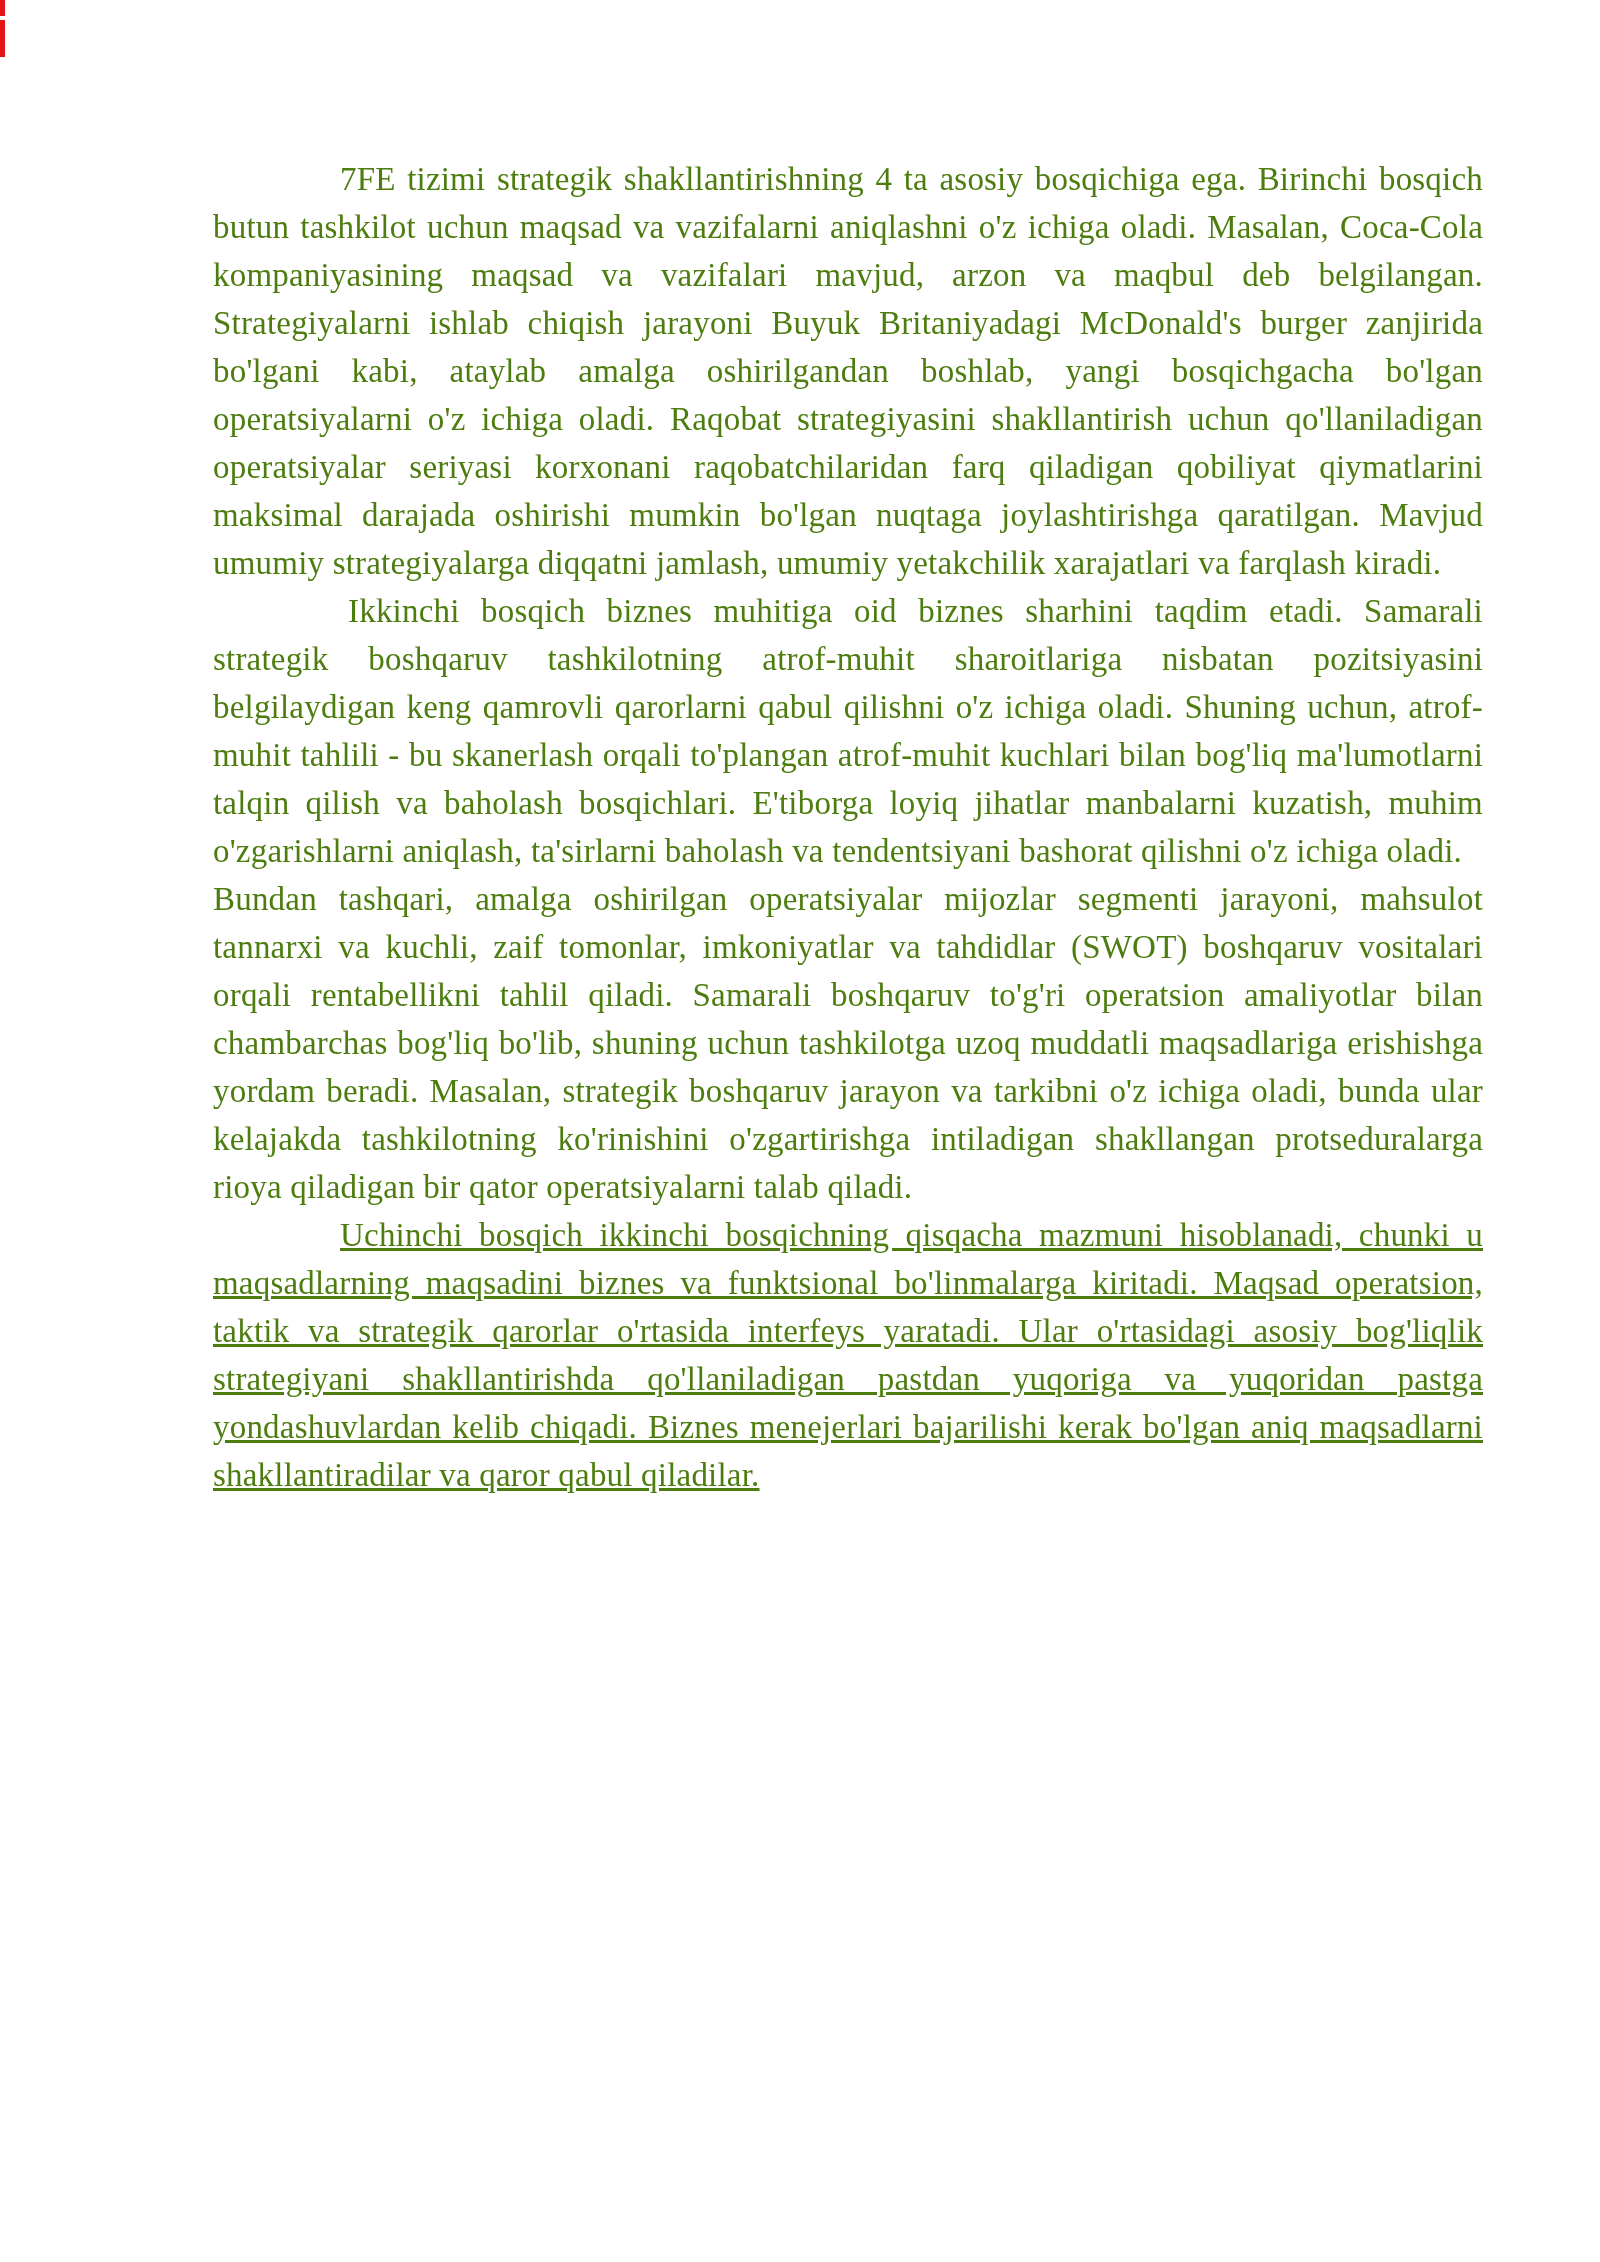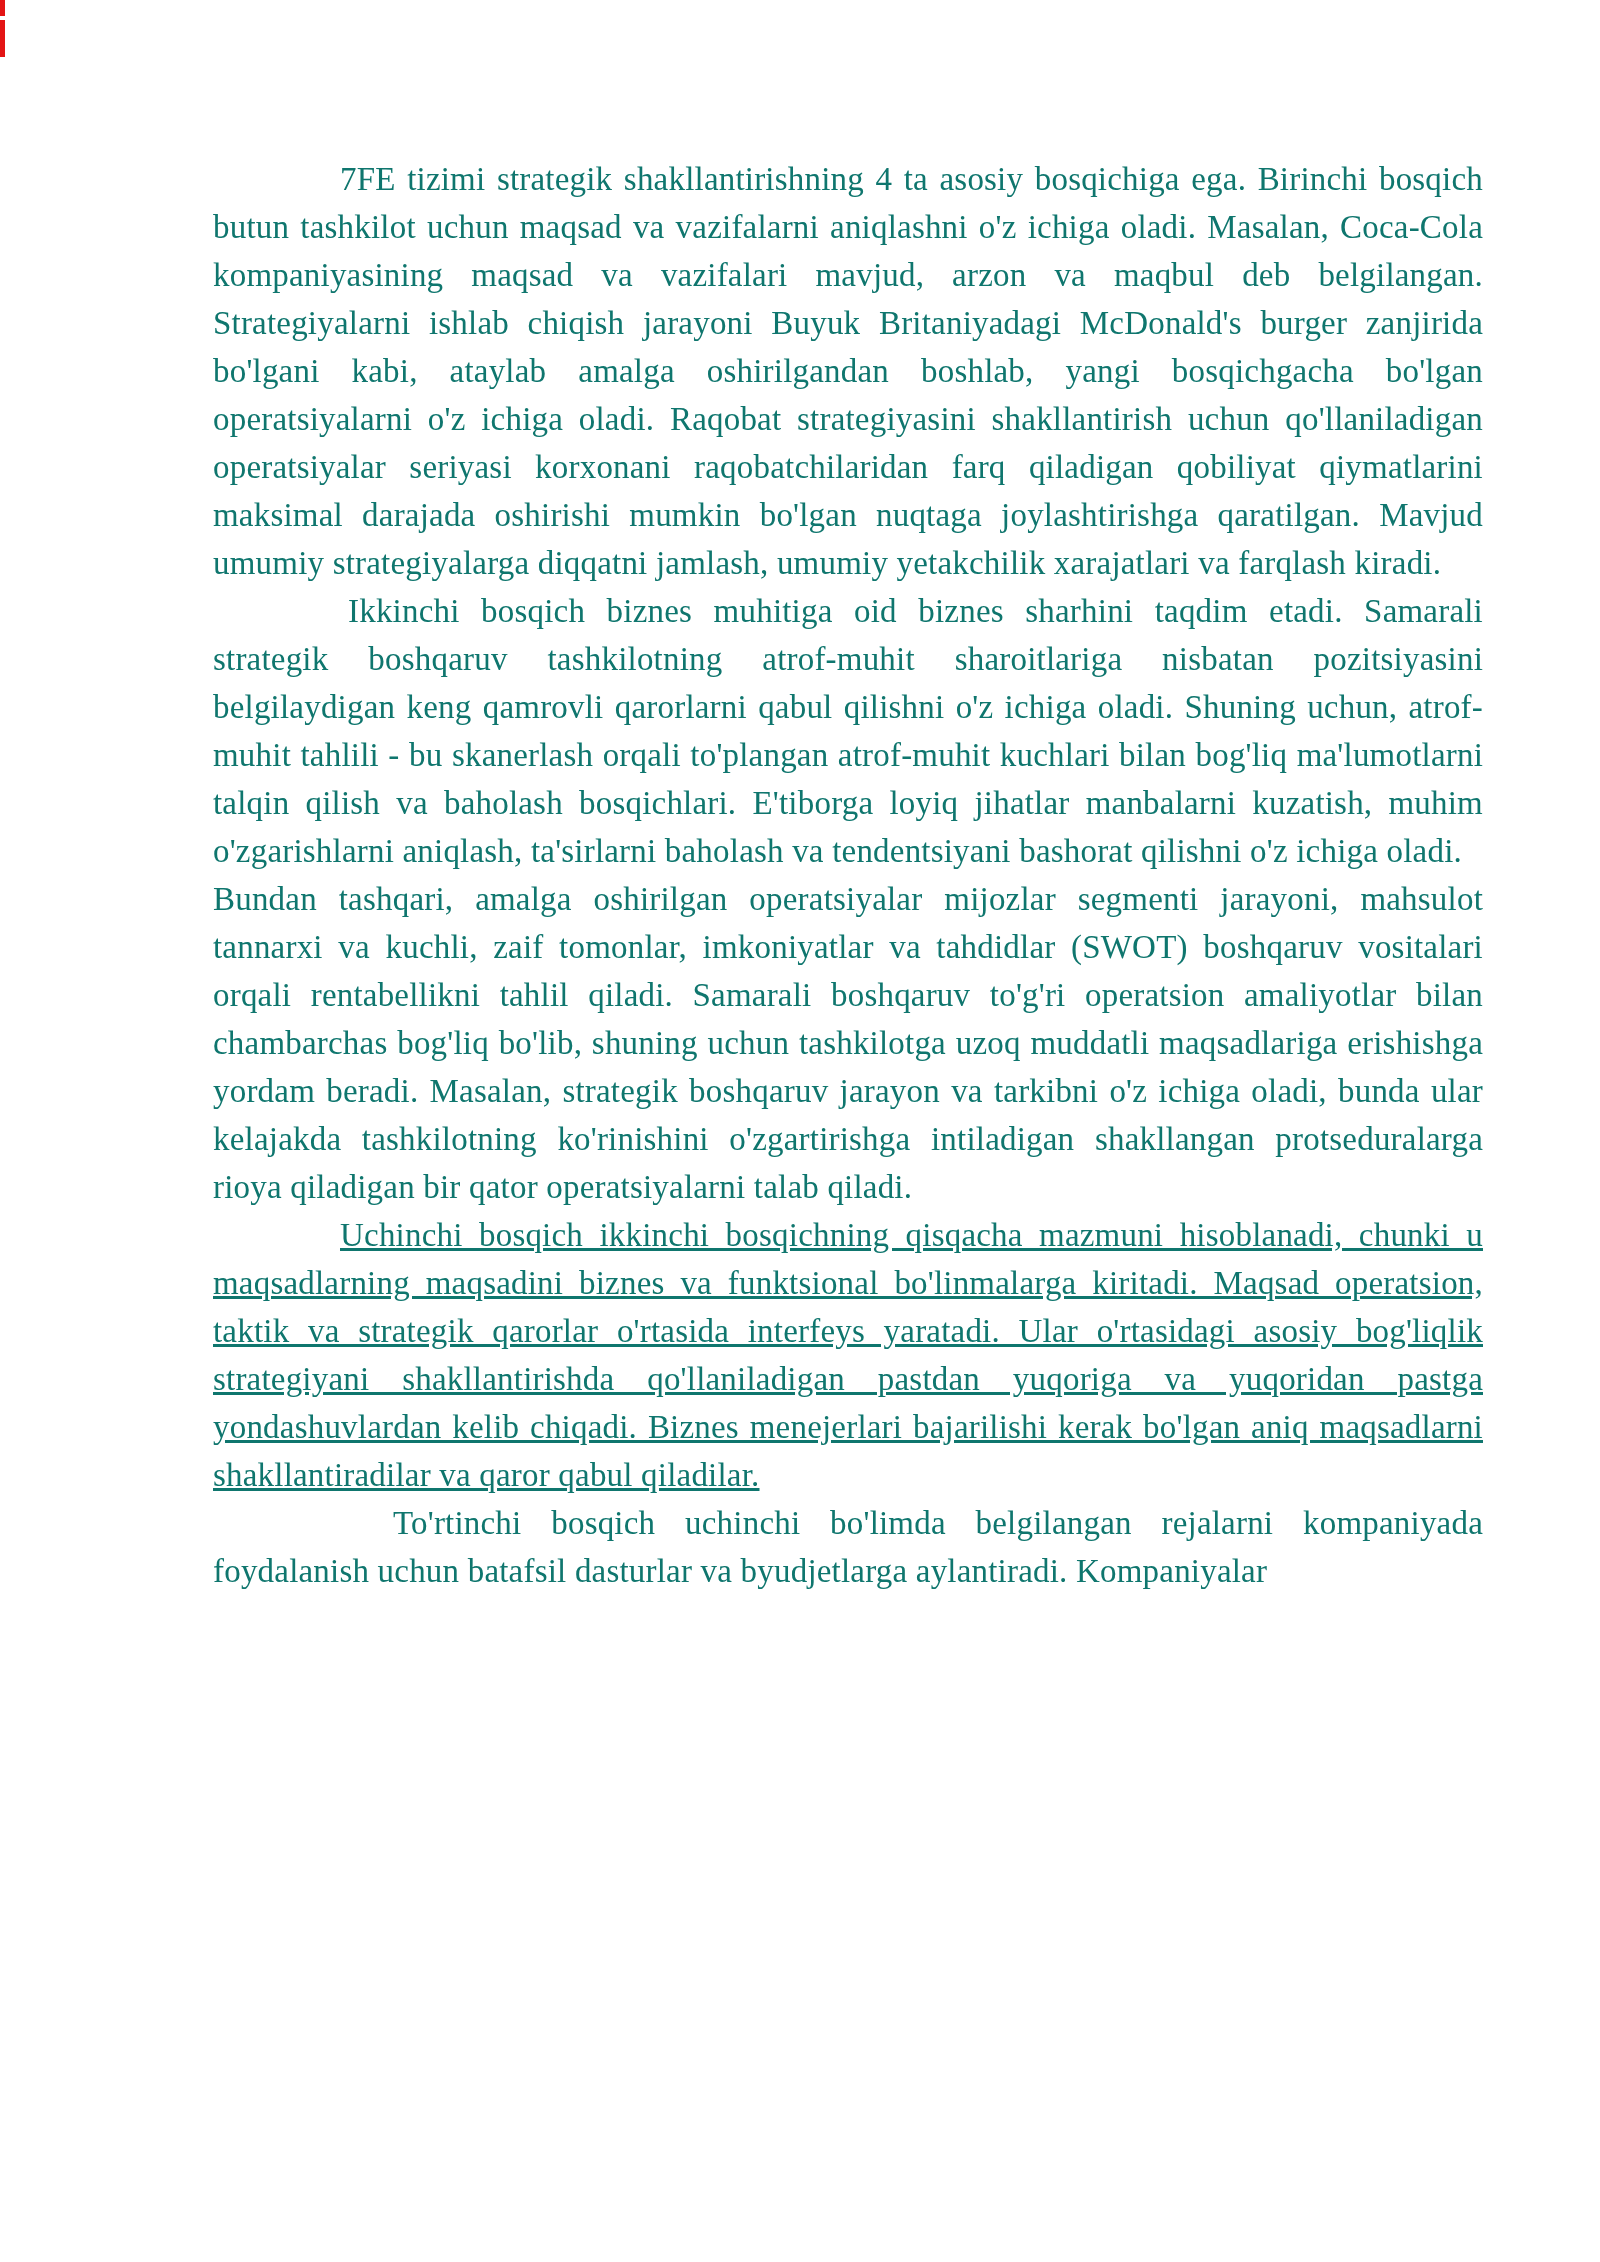--- a/index.html
+++ b/index.html
@@ -15,21 +15,21 @@
     overflow: hidden;
   }
   .content {
     position: absolute;
     left: 213px;
     top: 155px;
     width: 1270px;
     font-family: "Liberation Serif", "DejaVu Serif", serif;
     font-size: 33px;
     line-height: 48px;
-    color: #0f766e;
+    color: #4d7c0f;
     text-align: justify;
     letter-spacing: 0.2px;
   }
   .content p {
     margin: 0;
     padding: 0;
   }
   .p1 { text-indent: 127px; }
   .p2 { margin-top: 24px; text-indent: 135px; }
   .p3 { margin-top: 97px; text-indent: 0; }
@@ -50,16 +50,15 @@
   <div class="corner-marks">
     <div class="mark mark-a" style="background: rgb(227, 20, 20);"></div>
     <div class="mark mark-b" style="background: rgb(227, 20, 20);"></div>
   </div>
 
   <main class="content">
     <p class="p1">7FE tizimi strategik shakllantirishning 4 ta asosiy bosqichiga ega. Birinchi bosqich butun tashkilot uchun maqsad va vazifalarni aniqlashni o'z ichiga oladi. Masalan, Coca-Cola kompaniyasining maqsad va vazifalari mavjud, arzon va maqbul deb belgilangan. Strategiyalarni ishlab chiqish jarayoni Buyuk Britaniyadagi McDonald's burger zanjirida bo'lgani kabi, ataylab amalga oshirilgandan boshlab, yangi bosqichgacha bo'lgan operatsiyalarni o'z ichiga oladi. Raqobat strategiyasini shakllantirish uchun qo'llaniladigan operatsiyalar seriyasi korxonani raqobatchilaridan farq qiladigan qobiliyat qiymatlarini maksimal darajada oshirishi mumkin bo'lgan nuqtaga joylashtirishga qaratilgan. Mavjud umumiy strategiyalarga diqqatni jamlash, umumiy yetakchilik xarajatlari va farqlash kiradi.</p>
     <p class="p2">Ikkinchi bosqich biznes muhitiga oid biznes sharhini taqdim etadi. Samarali strategik boshqaruv tashkilotning atrof-muhit sharoitlariga nisbatan pozitsiyasini belgilaydigan keng qamrovli qarorlarni qabul qilishni o'z ichiga oladi. Shuning uchun, atrof-muhit tahlili - bu skanerlash orqali to'plangan atrof-muhit kuchlari bilan bog'liq ma'lumotlarni talqin qilish va baholash bosqichlari. E'tiborga loyiq jihatlar manbalarni kuzatish, muhim o'zgarishlarni aniqlash, ta'sirlarni baholash va tendentsiyani bashorat qilishni o'z ichiga oladi.</p>
     <p class="p3">Bundan tashqari, amalga oshirilgan operatsiyalar mijozlar segmenti jarayoni, mahsulot tannarxi va kuchli, zaif tomonlar, imkoniyatlar va tahdidlar (SWOT) boshqaruv vositalari orqali rentabellikni tahlil qiladi. Samarali boshqaruv to'g'ri operatsion amaliyotlar bilan chambarchas bog'liq bo'lib, shuning uchun tashkilotga uzoq muddatli maqsadlariga erishishga yordam beradi. Masalan, strategik boshqaruv jarayon va tarkibni o'z ichiga oladi, bunda ular kelajakda tashkilotning ko'rinishini o'zgartirishga intiladigan shakllangan protseduralarga rioya qiladigan bir qator operatsiyalarni talab qiladi.</p>
     <p class="p4">Uchinchi bosqich ikkinchi bosqichning qisqacha mazmuni hisoblanadi, chunki u maqsadlarning maqsadini biznes va funktsional bo'linmalarga kiritadi. Maqsad operatsion, taktik va strategik qarorlar o'rtasida interfeys yaratadi. Ular o'rtasidagi asosiy bog'liqlik strategiyani shakllantirishda qo'llaniladigan pastdan yuqoriga va yuqoridan pastga yondashuvlardan kelib chiqadi. Biznes menejerlari bajarilishi kerak bo'lgan aniq maqsadlarni shakllantiradilar va qaror qabul qiladilar.</p>
-    <p class="p5">To'rtinchi bosqich uchinchi bo'limda belgilangan rejalarni kompaniyada foydalanish uchun batafsil dasturlar va byudjetlarga aylantiradi. Kompaniyalar</p>
   </main>
 
 </div>
 
 </body></html>

